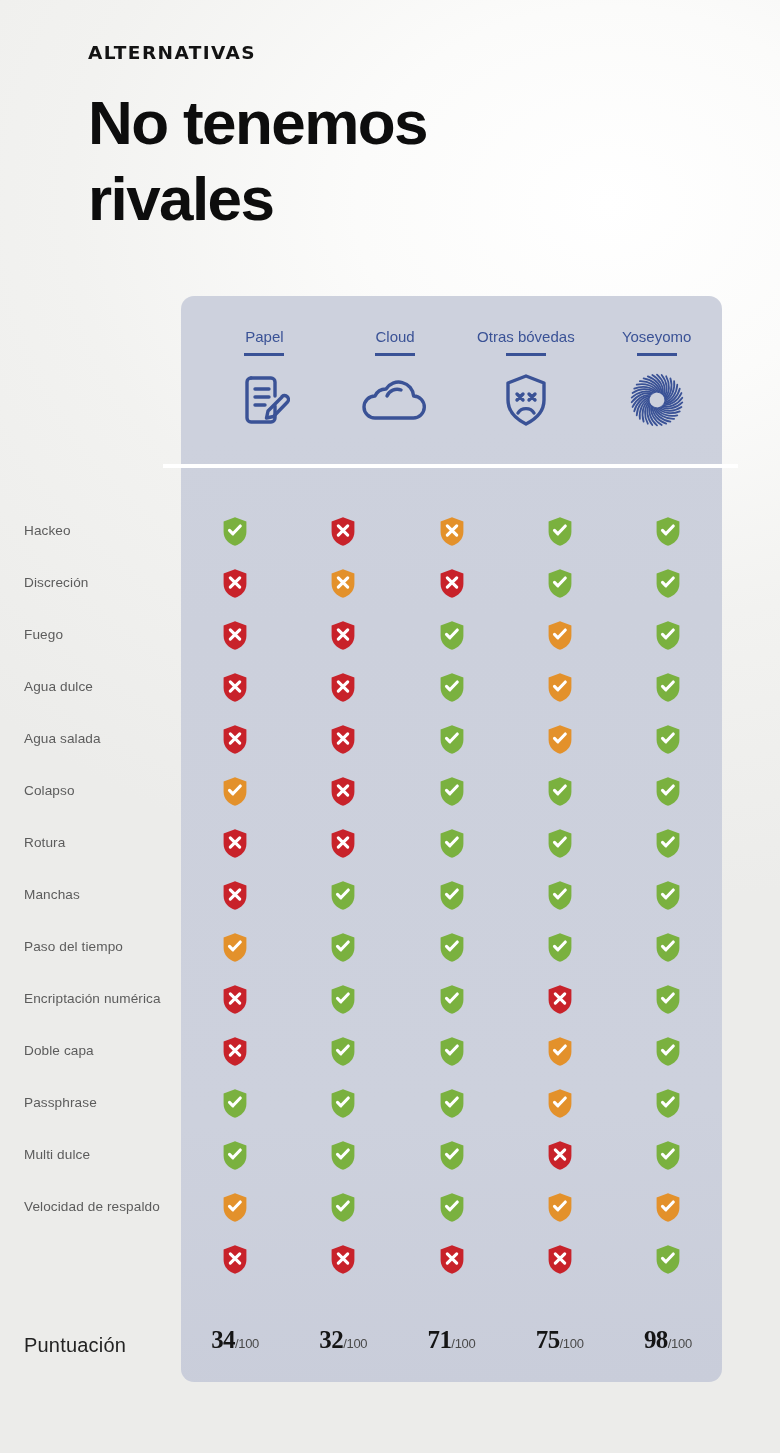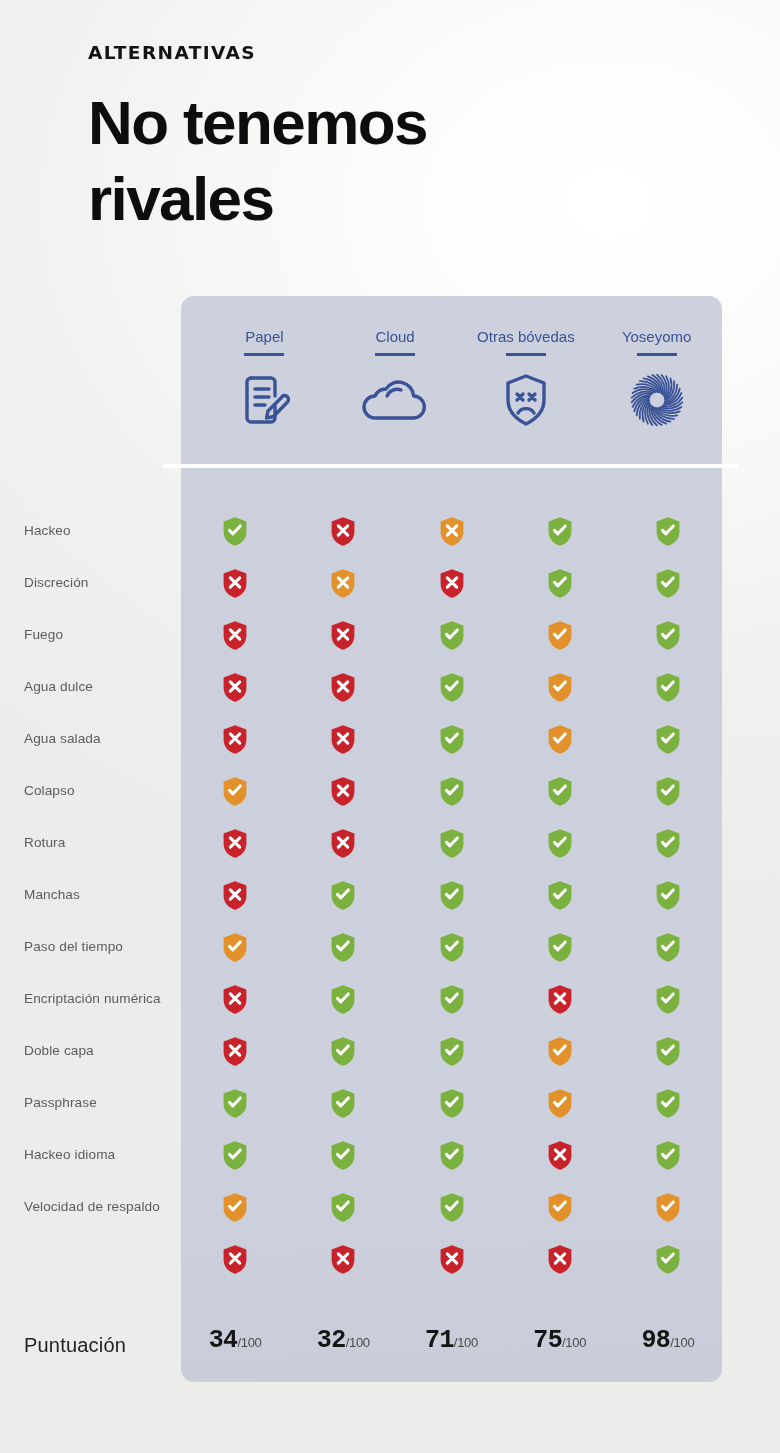--- a/index.html
+++ b/index.html
@@ -162,21 +162,21 @@
   .score-cell {
     flex: 1 1 0;
     text-align: center;
     white-space: nowrap;
   }
   .score-num {
     font-size: 25px;
     font-weight: bold;
     color: #151515;
     letter-spacing: -0.6px;
-    font-family: Liberation Mono, monospace;
+    font-family: Liberation Serif, serif;
   }
   .score-den {
     font-size: 13px;
     color: #4a4a4a;
     letter-spacing: -0.3px;
   }
 </style>
 </head>
 <body>
 
@@ -272,21 +272,21 @@
     <div class="row-label">Fuego</div>
     <div class="row-label">Agua dulce</div>
     <div class="row-label">Agua salada</div>
     <div class="row-label">Colapso</div>
     <div class="row-label">Rotura</div>
     <div class="row-label">Manchas</div>
     <div class="row-label">Paso del tiempo</div>
     <div class="row-label">Encriptación numérica</div>
     <div class="row-label">Doble capa</div>
     <div class="row-label">Passphrase</div>
-    <div class="row-label">Hackeo idioma</div>
+    <div class="row-label">Multi dulce</div>
     <div class="row-label">Velocidad de respaldo</div>
   </div>
 
 <div id="matrix">
     <div class="matrix-row">
       <div class="matrix-cell">
         <svg width="28" height="31" viewBox="0 0 28 31">
           <path d="M14 1.2 2.6 5.6v10.1c0 7.6 5.2 11.9 11.4 14.1 6.2-2.2 11.4-6.5 11.4-14.1V5.6z" fill="#7ab13f"></path>
           <path d="M8.5 14.4l3.4 3.4 7.4-7.8" fill="none" stroke="#fff" stroke-width="3.1" stroke-linecap="round" stroke-linejoin="round"></path>
         </svg>

